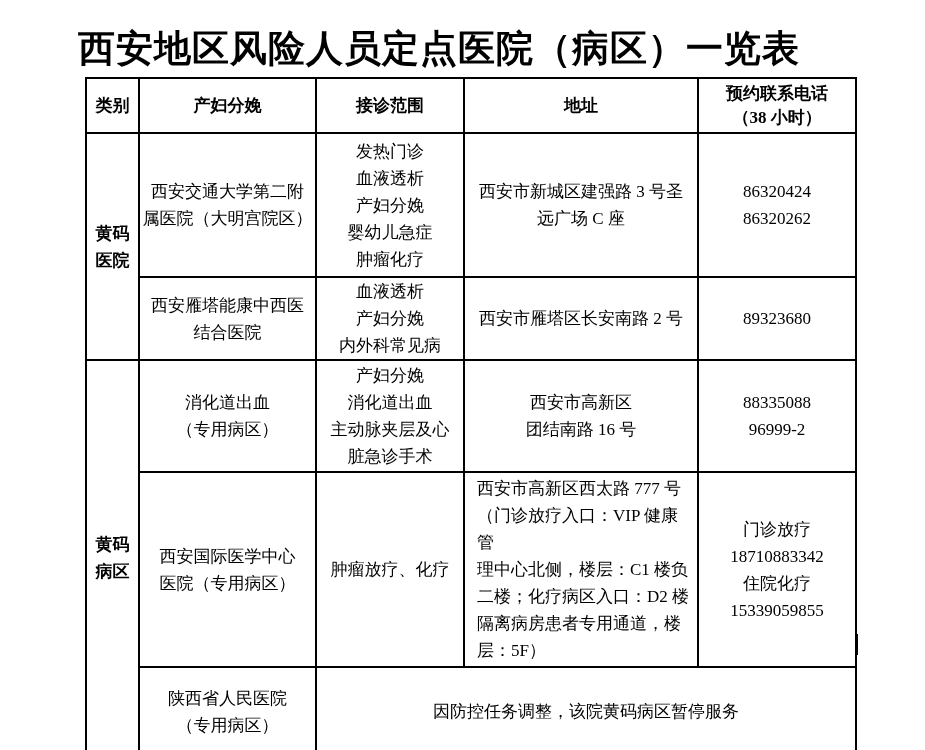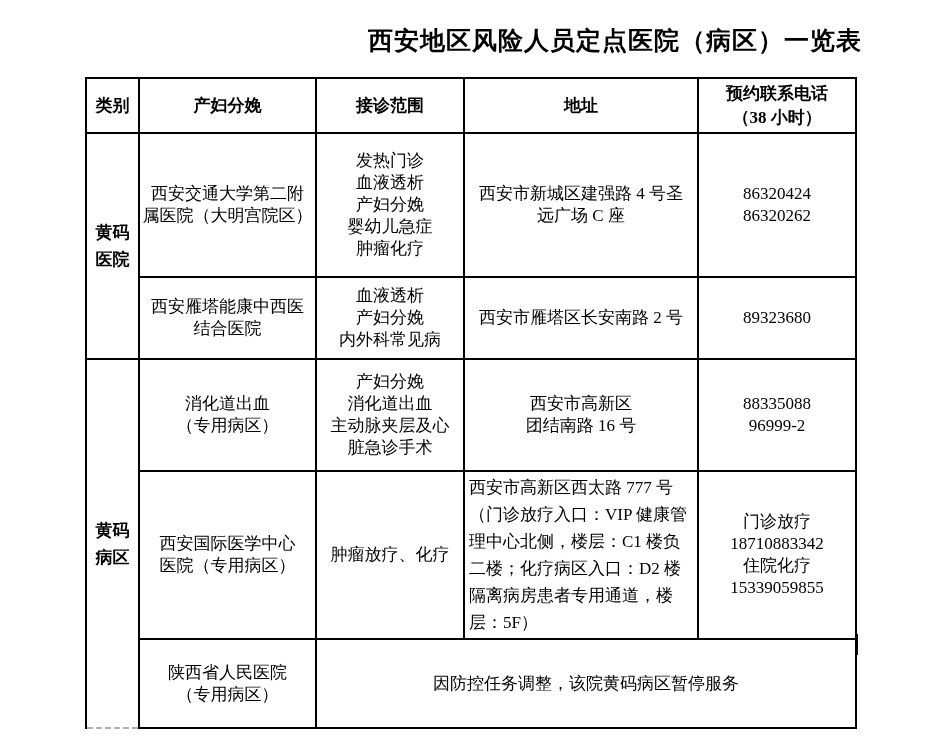--- a/index.html
+++ b/index.html
@@ -14,61 +14,61 @@
     background: #ffffff;
     color: #000000;
     font-family: "Liberation Serif", "DejaVu Serif", serif;
     overflow: hidden;
   }
   .doc-title {
     position: absolute;
     left: 78px;
     top: 24px;
     width: 784px;
-    text-align: right;
-    font-size: 25px;
+    text-align: left;
+    font-size: 37px;
     font-weight: bold;
     letter-spacing: 1px;
     white-space: nowrap;
   }
   table.hospital-table {
     position: absolute;
     left: 85px;
     top: 77px;
     width: 770px;
     border-collapse: collapse;
     table-layout: fixed;
   }
   .hospital-table td, .hospital-table th {
     border: 2px solid #000000;
     text-align: center;
     vertical-align: middle;
     font-size: 17px;
-    line-height: 22px;
+    line-height: 27px;
     font-weight: normal;
     white-space: pre-line;
     padding: 0;
   }
   .hospital-table th {
     font-weight: bold;
     line-height: 24px;
   }
   
   tr.r-header { height: 55px; }
   tr.r-1 { height: 144px; }
   tr.r-2 { height: 82px; }
   tr.r-3 { height: 112px; }
   tr.r-4 { height: 163px; }
   tr.r-5 { height: 89px; }
 
   td.cat-cell { line-height: 27px; font-weight: bold; }
   td.cat-cell-last { border-bottom: 2px dashed #b0b0b0; }
   td.addr-left {
     text-align: left;
-    padding: 2px 5px 2px 4px;
+    padding: 2px 5px 2px 12px;
     line-height: 27px;
   }
   .text-cursor {
     position: absolute;
     left: 855px;
     top: 634px;
     width: 3px;
     height: 21px;
     background: #000000;
   }
@@ -101,21 +101,21 @@
       <tr class="r-1">
         <td class="cat-cell" rowspan="2">黄码
 医院</td>
         <td>西安交通大学第二附
 属医院（大明宫院区）</td>
         <td>发热门诊
 血液透析
 产妇分娩
 婴幼儿急症
 肿瘤化疗</td>
-        <td>西安市新城区建强路 4 号圣
+        <td>西安市新城区建强路 3 号圣
 远广场 C 座</td>
         <td>86320424
 86320262</td>
       </tr>
 
       <tr class="r-2">
         <td>西安雁塔能康中西医
 结合医院</td>
         <td>血液透析
 产妇分娩

